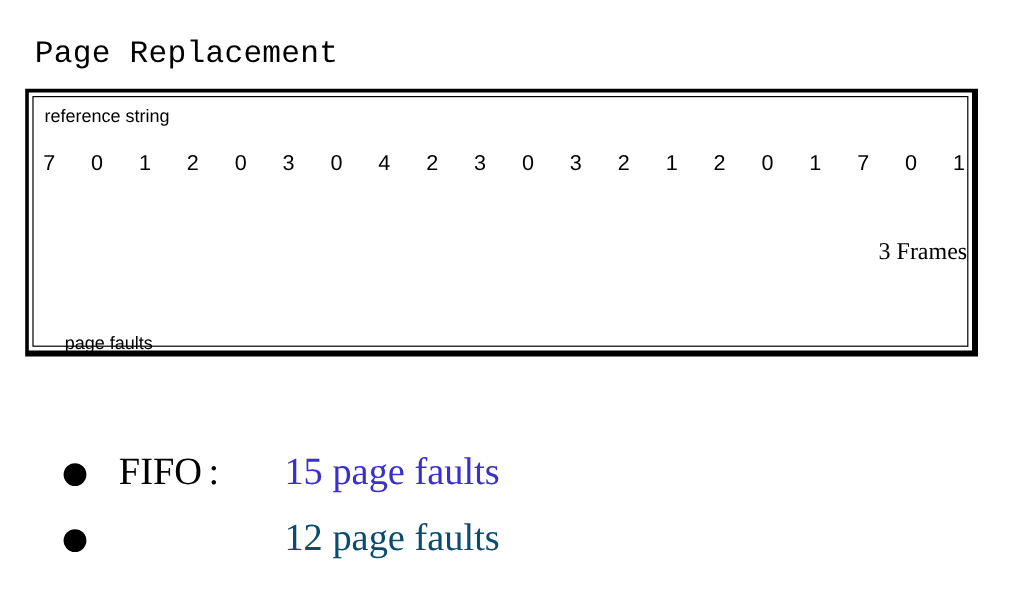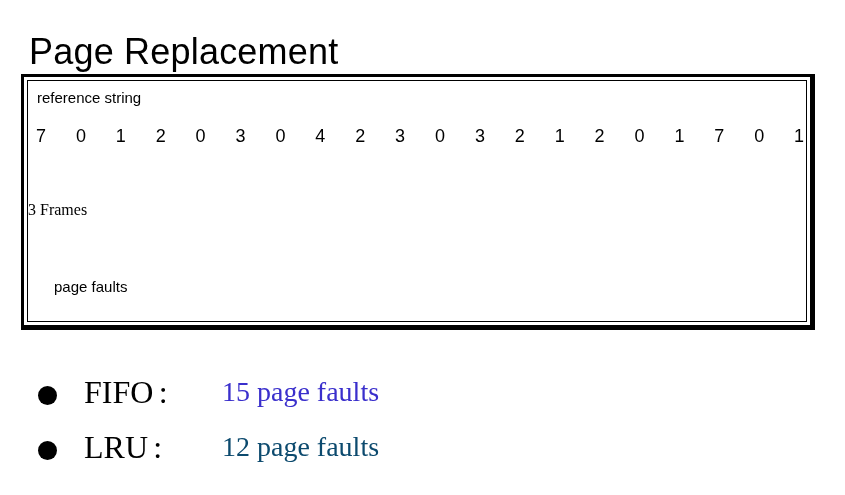--- a/index.html
+++ b/index.html
@@ -16,36 +16,36 @@
     font-family: "Liberation Serif", serif;
     color: #000000;
     -webkit-font-smoothing: antialiased;
   }
 
   
   .slide-title {
     position: absolute;
     left: 29px;
     top: 6px;
-    font-family: Liberation Sans, sans-serif;
-    font-size: 36px;
+    font-family: Liberation Mono, monospace;
+    font-size: 26px;
     line-height: 44px;
     font-weight: normal;
     color: #000000;
     white-space: nowrap;
     letter-spacing: 0.2px;
   }
 
   
   .panel {
     position: absolute;
     left: 21px;
     top: 74px;
     width: 794px;
-    height: 256px;
+    height: 223px;
     box-sizing: border-box;
     background: #ffffff;
     border-top: 3px solid #000000;
     border-left: 3px solid #000000;
     border-right: 5px solid #000000;
     border-bottom: 5px solid #000000;
   }
   .panel-inner {
     position: absolute;
     left: 0;
@@ -92,31 +92,31 @@
     font-size: 18px;
     line-height: 24px;
     color: #000000;
   }
 
   .frames-caption {
     position: absolute;
     left: 0;
     right: 0;
     top: 117px;
-    text-align: left;
-    font-family: "Liberation Serif", serif;
-    font-size: 16px;
+    text-align: right;
+    font-family: "Liberation Serif", serif;
+    font-size: 20px;
     line-height: 24px;
     color: #000000;
   }
 
   
   .bullet-list {
     position: absolute;
-    left: 1px;
+    left: 16px;
     top: 370px;
     width: 684px;
   }
   .bullet-item {
     position: relative;
     height: 55px;
     white-space: nowrap;
   }
   .bullet-marker {
     position: absolute;
@@ -134,21 +134,21 @@
     font-family: "Liberation Serif", serif;
     font-size: 32px;
     line-height: 44px;
     color: #000000;
   }
   .bullet-value {
     position: absolute;
     left: 221px;
     top: 0px;
     font-family: "Liberation Serif", serif;
-    font-size: 28px;
+    font-size: 32px;
     line-height: 44px;
     color: #3a2fcc;
   }
 </style>
 </head>
 <body>
 
 <h1 class="slide-title">Page Replacement</h1>
 
 <div class="panel">
@@ -187,16 +187,15 @@
 </div>
 
 <div class="bullet-list" id="bullet-list">
     <div class="bullet-item">
       <span class="bullet-marker"></span>
       <span class="bullet-term">FIFO :</span>
       <span class="bullet-value" style="color: rgb(58, 47, 204);">15 page faults</span>
     </div>
     <div class="bullet-item">
       <span class="bullet-marker"></span>
-      <span class="bullet-term">LRU :</span>
       <span class="bullet-value" style="color: #0c4a6e;">12 page faults</span>
     </div>
   </div>
 
 </body></html>

